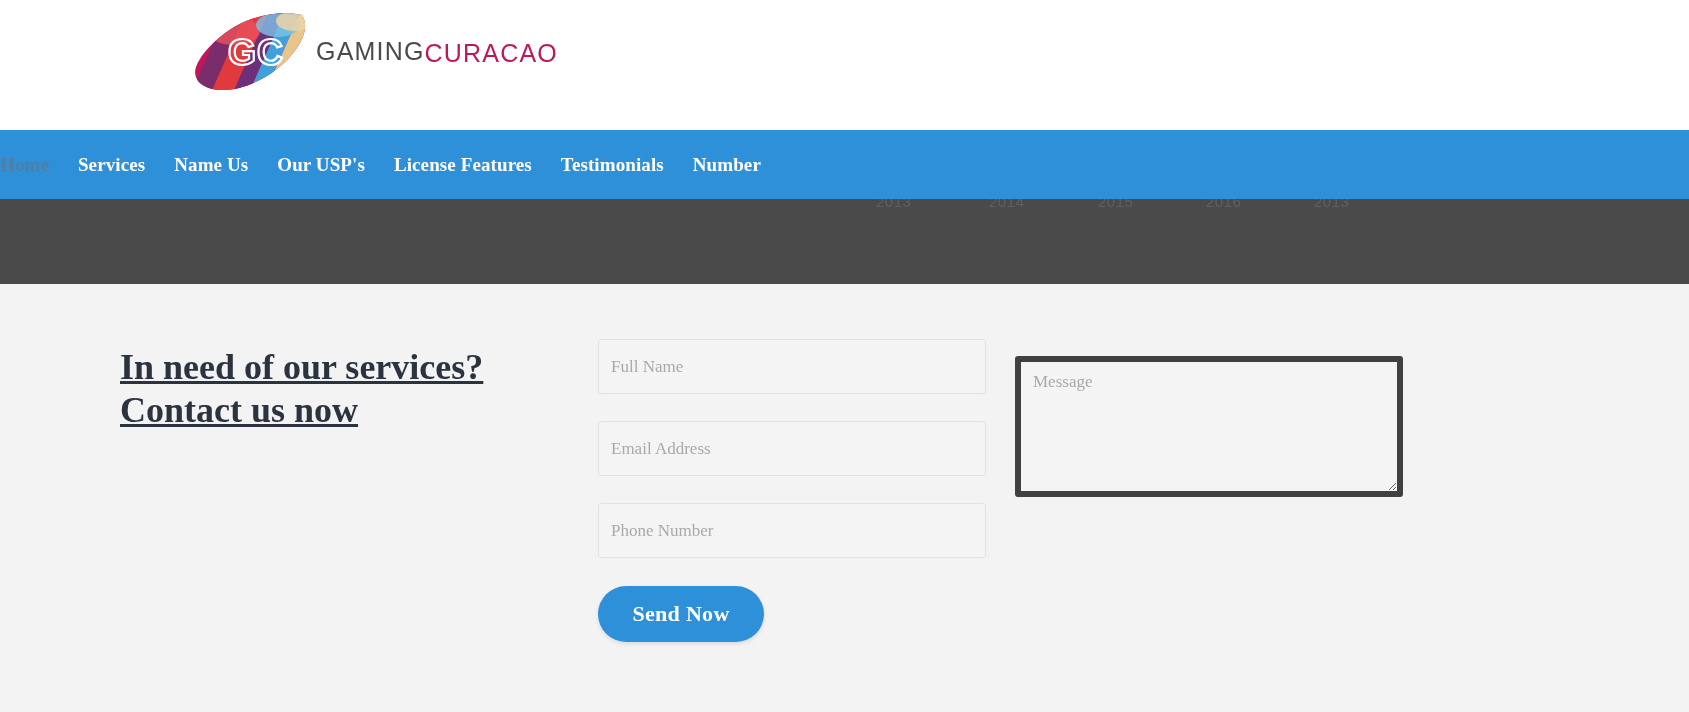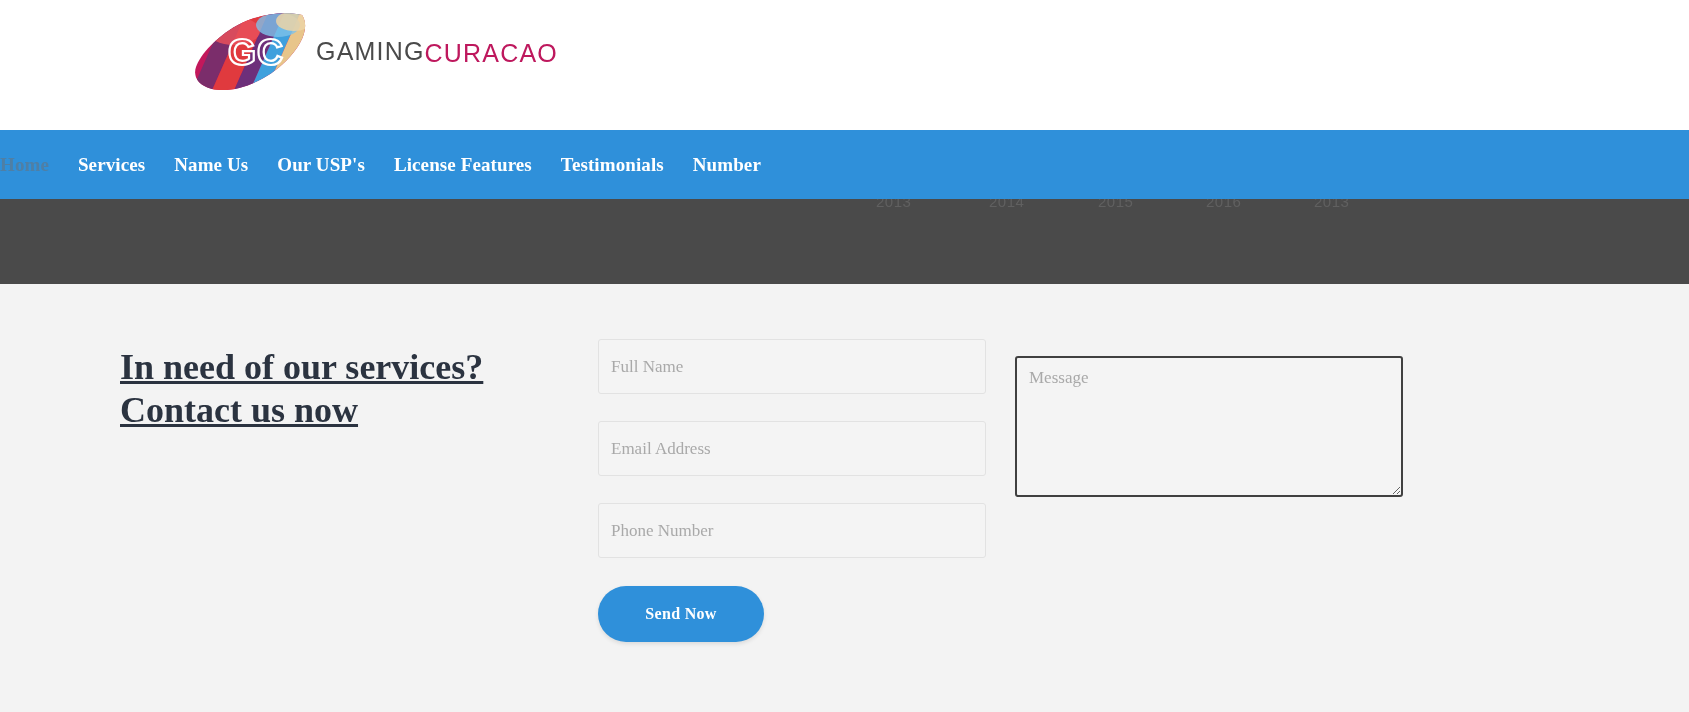--- a/index.html
+++ b/index.html
@@ -149,37 +149,37 @@
     display: block;
     margin-top: 28px;
     width: 166px;
     height: 56px;
     background: #2f90da;
     border: none;
     border-radius: 30px;
     color: #ffffff;
     font-family: "Liberation Serif", serif;
     font-weight: bold;
-    font-size: 16px;
+    font-size: 22px;
     letter-spacing: 0.3px;
     cursor: pointer;
     box-shadow: 0 2px 4px rgba(0,0,0,0.10);
   }
 
   .message-col {
     position: absolute;
     left: 1015px;
     top: 72px;
   }
   .message-box {
     width: 388px;
     height: 141px;
     box-sizing: border-box;
     background: #f4f4f4;
-    border: 2px solid #404040;
+    border: 6px solid #404040;
     border-radius: 3px;
     padding: 10px 12px;
     font-family: Liberation Sans, sans-serif;
     font-size: 17px;
     color: #5a5a5a;
     resize: vertical;
     outline: none;
     display: block;
   }
   .message-box::placeholder {

